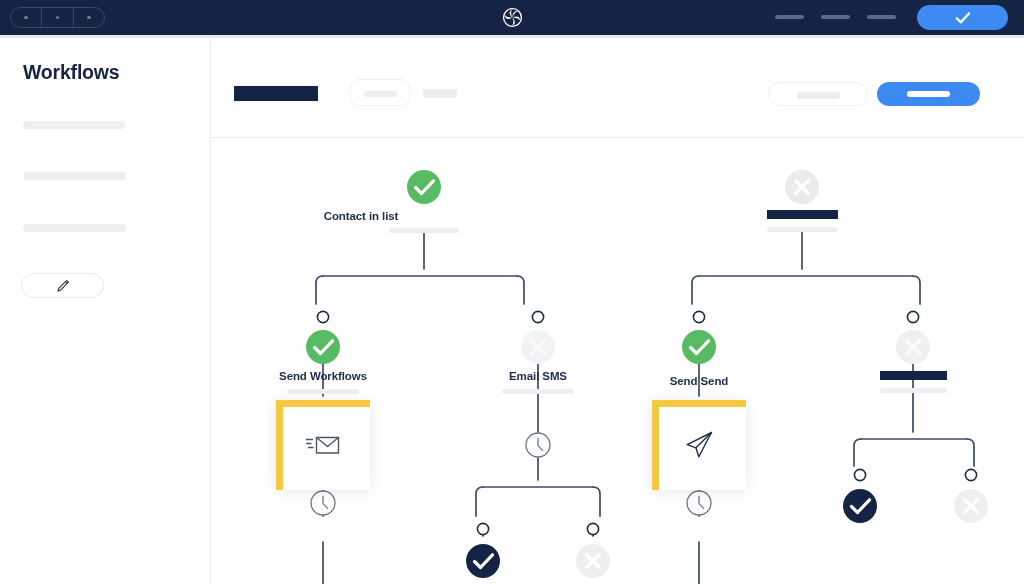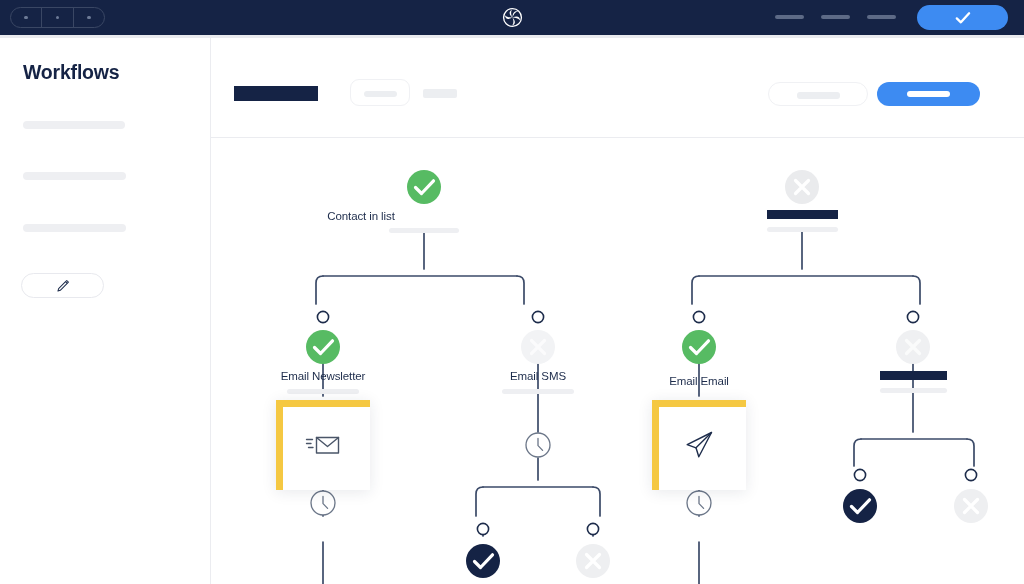--- a/index.html
+++ b/index.html
@@ -114,21 +114,21 @@
 
   
   .canvas{
     position:absolute; left:211px; top:138px; width:813px; height:446px;
     background:#fff; overflow:hidden;
   }
   #flowsvg{ position:absolute; left:0; top:0; }
 
   .node-label{
     position:absolute;
-    font-size:11.5px; font-weight:normal; color:#1d2c4b;
+    font-size:11.5px; font-weight:bold; color:#1d2c4b;
     white-space:nowrap; 
     letter-spacing:-0.1px;
   }
   .node-bar{
     position:absolute; height:5px; border-radius:2.5px; background:#eeeff2;
   }
   .node-bar-dark{
     position:absolute; height:9px; background:#152345;
   }
 
@@ -340,27 +340,27 @@
         </g>
       </g>
     </svg>
 
     <div class="node-label" style="left:150px; top:72px; transform:translateX(-50%); width:auto;">Contact in list</div>
     <div class="node-bar" style="left:178px; top:90px; width:70px;"></div>
 
     <div class="node-bar-dark" style="left:556px; top:72px; width:71px;"></div>
     <div class="node-bar" style="left:556px; top:89px; width:71px;"></div>
 
-    <div class="node-label" style="left:112px; top:232px; transform:translateX(-50%);">Email Newsletter</div>
+    <div class="node-label" style="left:112px; top:232px; transform:translateX(-50%);">Send Workflows</div>
     <div class="node-bar" style="left:76px; top:251px; width:72px;"></div>
 
     <div class="node-label" style="left:327px; top:232px; transform:translateX(-50%);">Email SMS</div>
     <div class="node-bar" style="left:291px; top:251px; width:72px;"></div>
 
-    <div class="node-label" style="left:488px; top:237px; transform:translateX(-50%);">Email Email</div>
+    <div class="node-label" style="left:488px; top:237px; transform:translateX(-50%);">Send Send</div>
 
     <div class="node-bar-dark" style="left:669px; top:233px; width:67px;"></div>
     <div class="node-bar" style="left:669px; top:250px; width:67px;"></div>
 
     <div class="card" style="left:65px; top:262px;">
       <div class="card-accent-top"></div>
       <div class="card-accent-left"></div>
       <div class="card-icon" style="margin:-13px 0 0 -18px;">
         <svg width="36" height="26" viewBox="0 0 36 26">
           <g fill="none" stroke="#4a5568" stroke-width="1.4" stroke-linecap="round">

